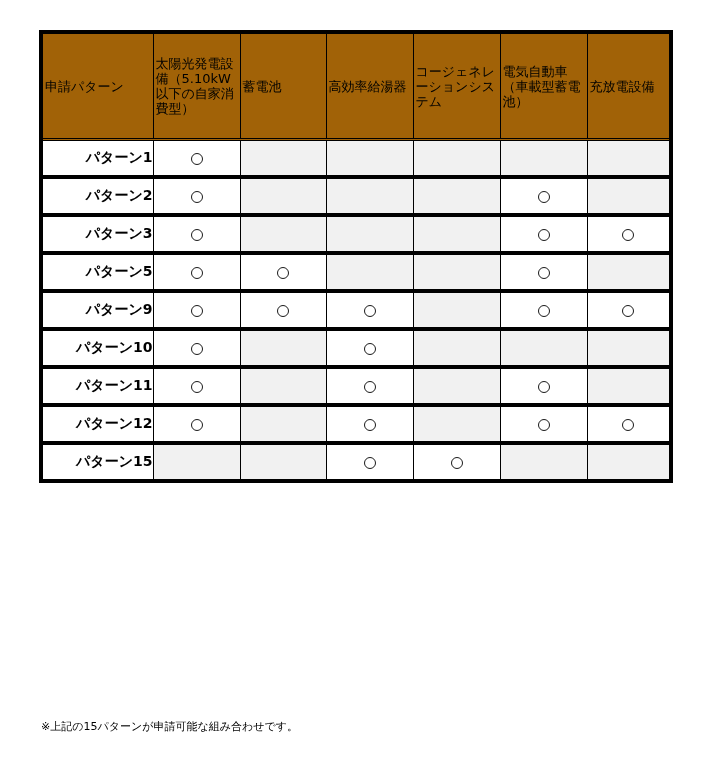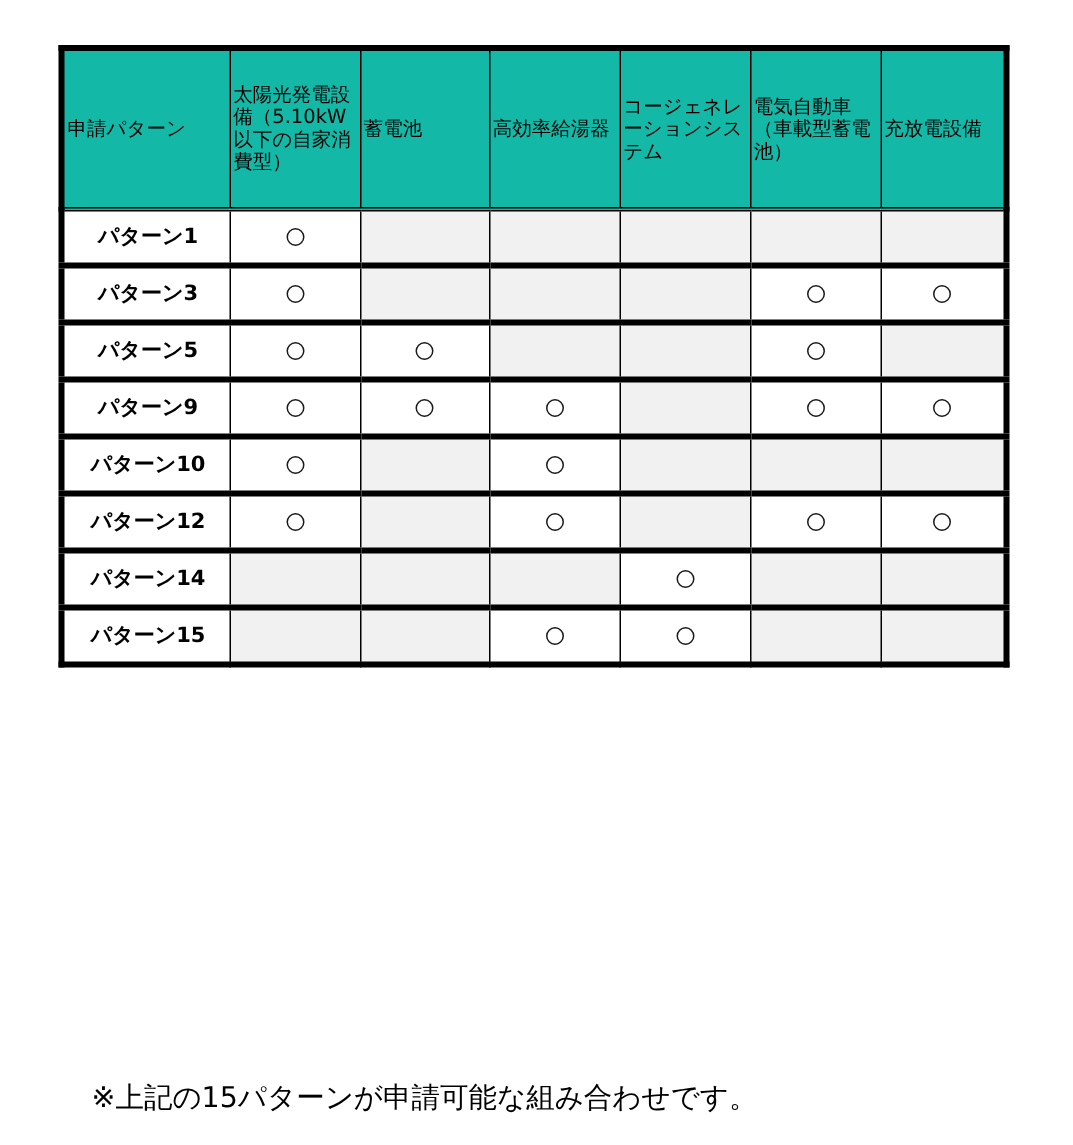--- a/index.html
+++ b/index.html
@@ -6,28 +6,28 @@
   body { width: 715px; height: 763px; position: relative; font-family: "DejaVu Sans", "Liberation Sans", sans-serif; color: #000; }
   .tbl-wrap { position: absolute; left: 39px; top: 30px; }
   table { border-collapse: collapse; table-layout: fixed; border: 4px solid #000; }
   col.c0 { width: 112px; }
   col.c1 { width: 87px; }
   col.c2 { width: 86px; }
   col.c3 { width: 87px; }
   col.c4 { width: 87px; }
   col.c5 { width: 87px; }
   col.c6 { width: 84px; }
-  th { background: #14b8a6; font-weight: normal; font-size: 13px; line-height: 15px; text-align: left; vertical-align: middle; padding: 0 2px; height: 104px; border-left: 1px solid #000; border-right: 1px solid #000; border-bottom: 3px double #000; word-break: break-all; }
+  th { background: #a16207; font-weight: normal; font-size: 13px; line-height: 15px; text-align: left; vertical-align: middle; padding: 0 2px; height: 104px; border-left: 1px solid #000; border-right: 1px solid #000; border-bottom: 3px double #000; word-break: break-all; }
   td { height: 34px; border: 1px solid #000; border-top: 4px solid #000; font-size: 14px; text-align: center; vertical-align: middle; padding: 0; }
   tbody tr:first-child td { border-top: 1px solid #000; }
-  td.label { text-align: center; font-weight: bold; padding-left: 2px; font-size: 14px; }
+  td.label { text-align: right; font-weight: bold; padding-left: 2px; font-size: 14px; }
   td.on { background: #ffffff; }
   td.off { background: #f1f1f1; }
   .mark { display: inline-block; width: 12px; height: 12px; border: 1.6px solid #1a1a1a; border-radius: 50%; box-sizing: border-box; vertical-align: middle; }
-  .note { position: absolute; left: 41px; top: 719px; font-size: 19px; margin-left: 20px; }
+  .note { position: absolute; left: 41px; top: 719px; font-size: 11px; }
 </style>
 </head>
 <body>
 
 <div class="tbl-wrap">
   <table>
     <colgroup>
       <col class="c0">
         <col class="c1">
         <col class="c2">
@@ -48,20 +48,29 @@
       </tr>
     </thead>
     <tbody id="tbody">
         <tr>
           <td class="label">パターン1</td>
           <td class="on"><span class="mark" title="○"></span></td>
           <td class="off"></td>
           <td class="off"></td>
           <td class="off"></td>
           <td class="off"></td>
+          <td class="off"></td>
+        </tr>
+        <tr>
+          <td class="label">パターン2</td>
+          <td class="on"><span class="mark" title="○"></span></td>
+          <td class="off"></td>
+          <td class="off"></td>
+          <td class="off"></td>
+          <td class="on"><span class="mark" title="○"></span></td>
           <td class="off"></td>
         </tr>
         <tr>
           <td class="label">パターン3</td>
           <td class="on"><span class="mark" title="○"></span></td>
           <td class="off"></td>
           <td class="off"></td>
           <td class="off"></td>
           <td class="on"><span class="mark" title="○"></span></td>
           <td class="on"><span class="mark" title="○"></span></td>
@@ -87,36 +96,36 @@
         <tr>
           <td class="label">パターン10</td>
           <td class="on"><span class="mark" title="○"></span></td>
           <td class="off"></td>
           <td class="on"><span class="mark" title="○"></span></td>
           <td class="off"></td>
           <td class="off"></td>
           <td class="off"></td>
         </tr>
         <tr>
+          <td class="label">パターン11</td>
+          <td class="on"><span class="mark" title="○"></span></td>
+          <td class="off"></td>
+          <td class="on"><span class="mark" title="○"></span></td>
+          <td class="off"></td>
+          <td class="on"><span class="mark" title="○"></span></td>
+          <td class="off"></td>
+        </tr>
+        <tr>
           <td class="label">パターン12</td>
           <td class="on"><span class="mark" title="○"></span></td>
           <td class="off"></td>
           <td class="on"><span class="mark" title="○"></span></td>
           <td class="off"></td>
           <td class="on"><span class="mark" title="○"></span></td>
           <td class="on"><span class="mark" title="○"></span></td>
-        </tr>
-        <tr>
-          <td class="label">パターン14</td>
-          <td class="off"></td>
-          <td class="off"></td>
-          <td class="off"></td>
-          <td class="on"><span class="mark" title="○"></span></td>
-          <td class="off"></td>
-          <td class="off"></td>
         </tr>
         <tr>
           <td class="label">パターン15</td>
           <td class="off"></td>
           <td class="off"></td>
           <td class="on"><span class="mark" title="○"></span></td>
           <td class="on"><span class="mark" title="○"></span></td>
           <td class="off"></td>
           <td class="off"></td>
         </tr>

